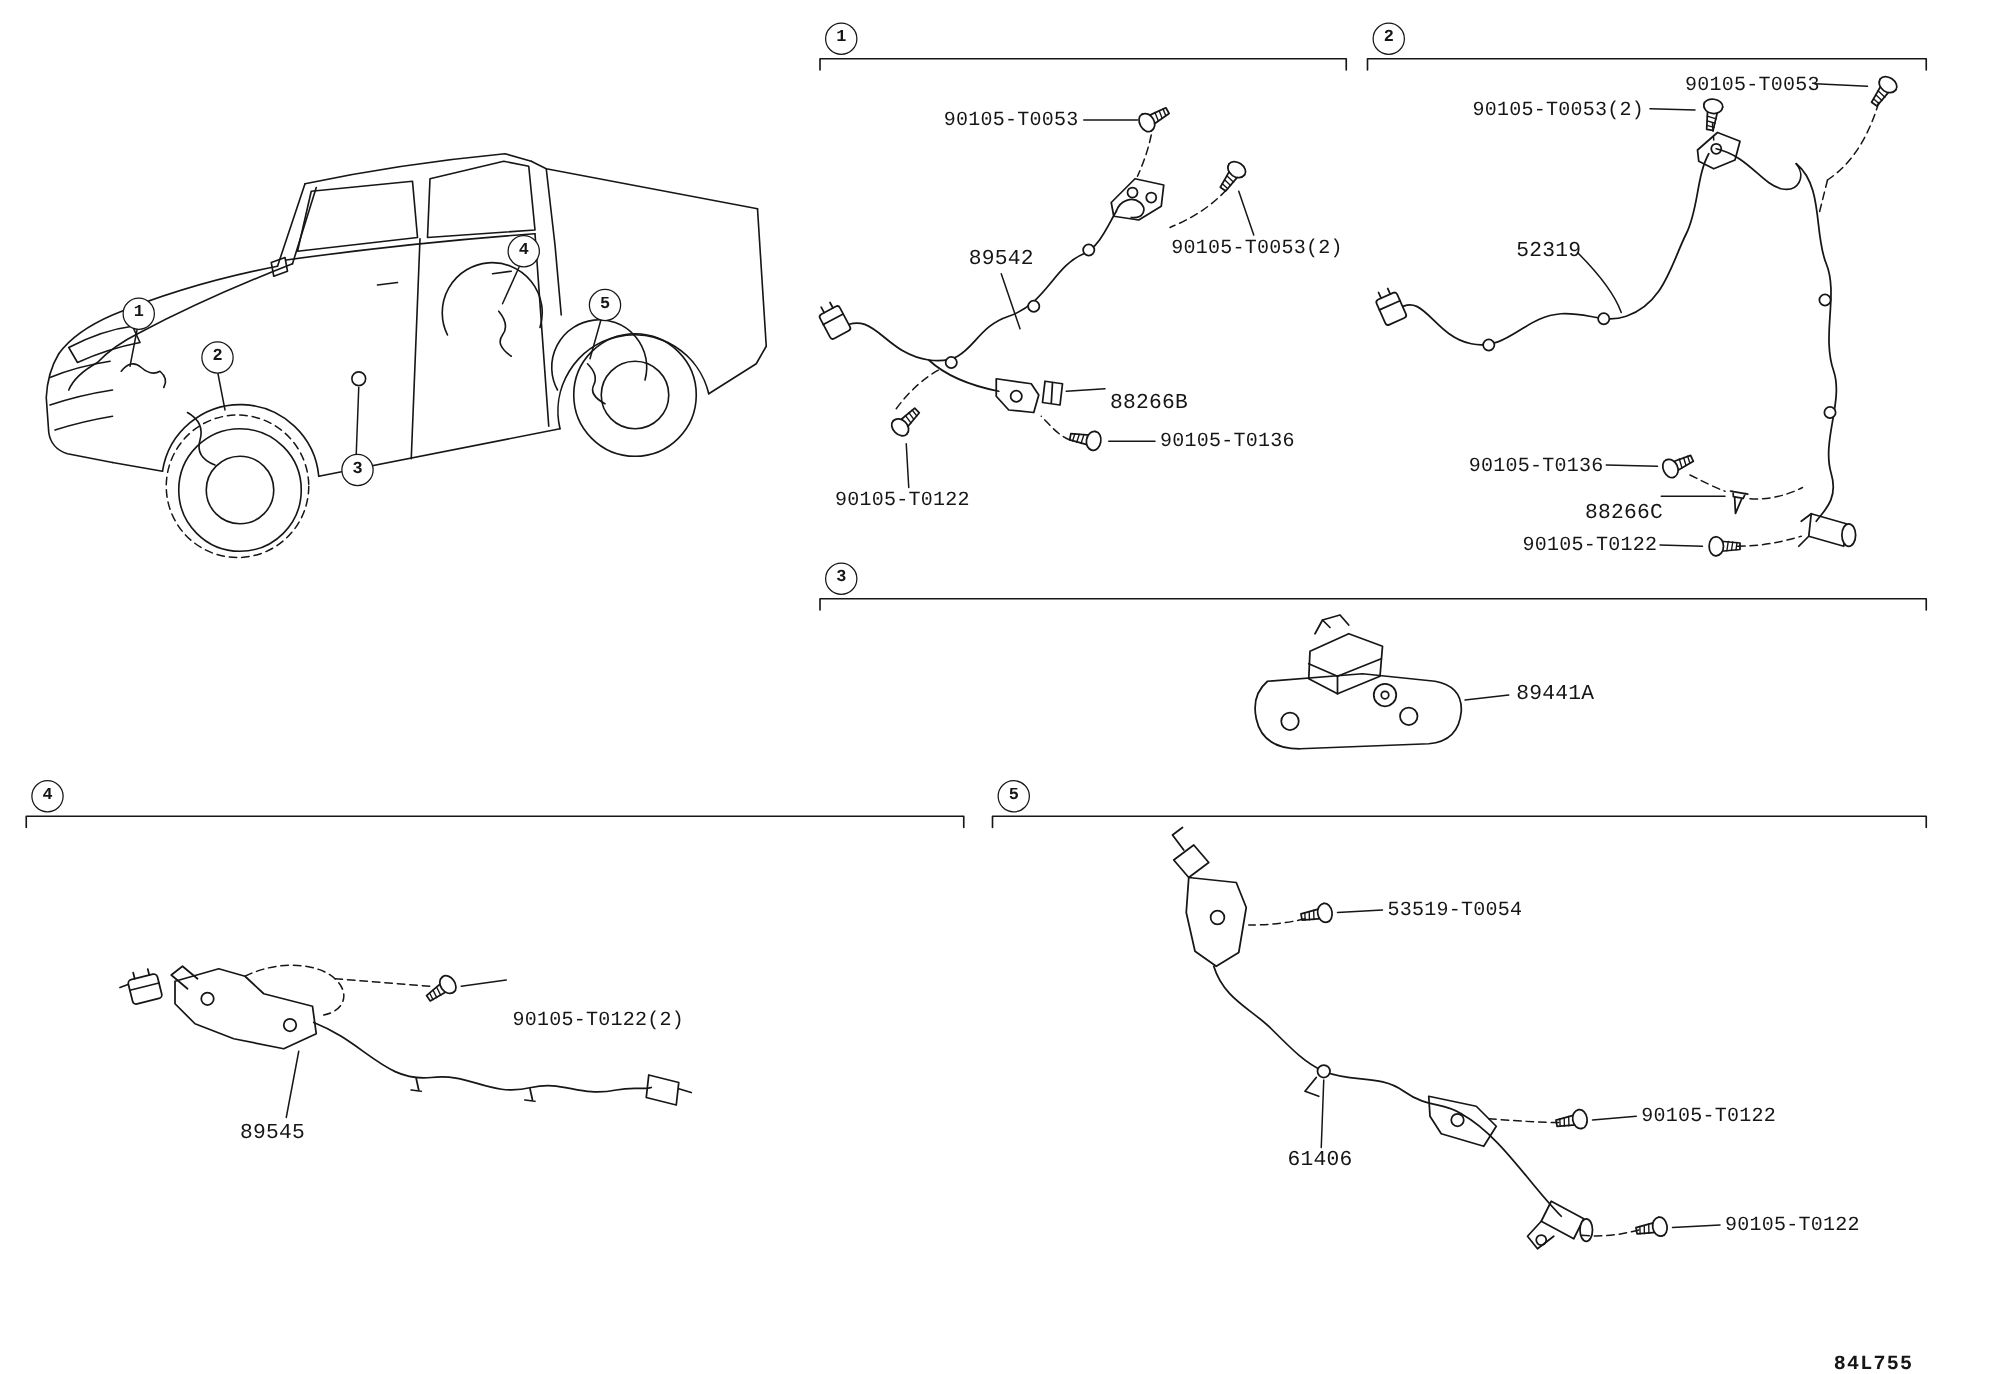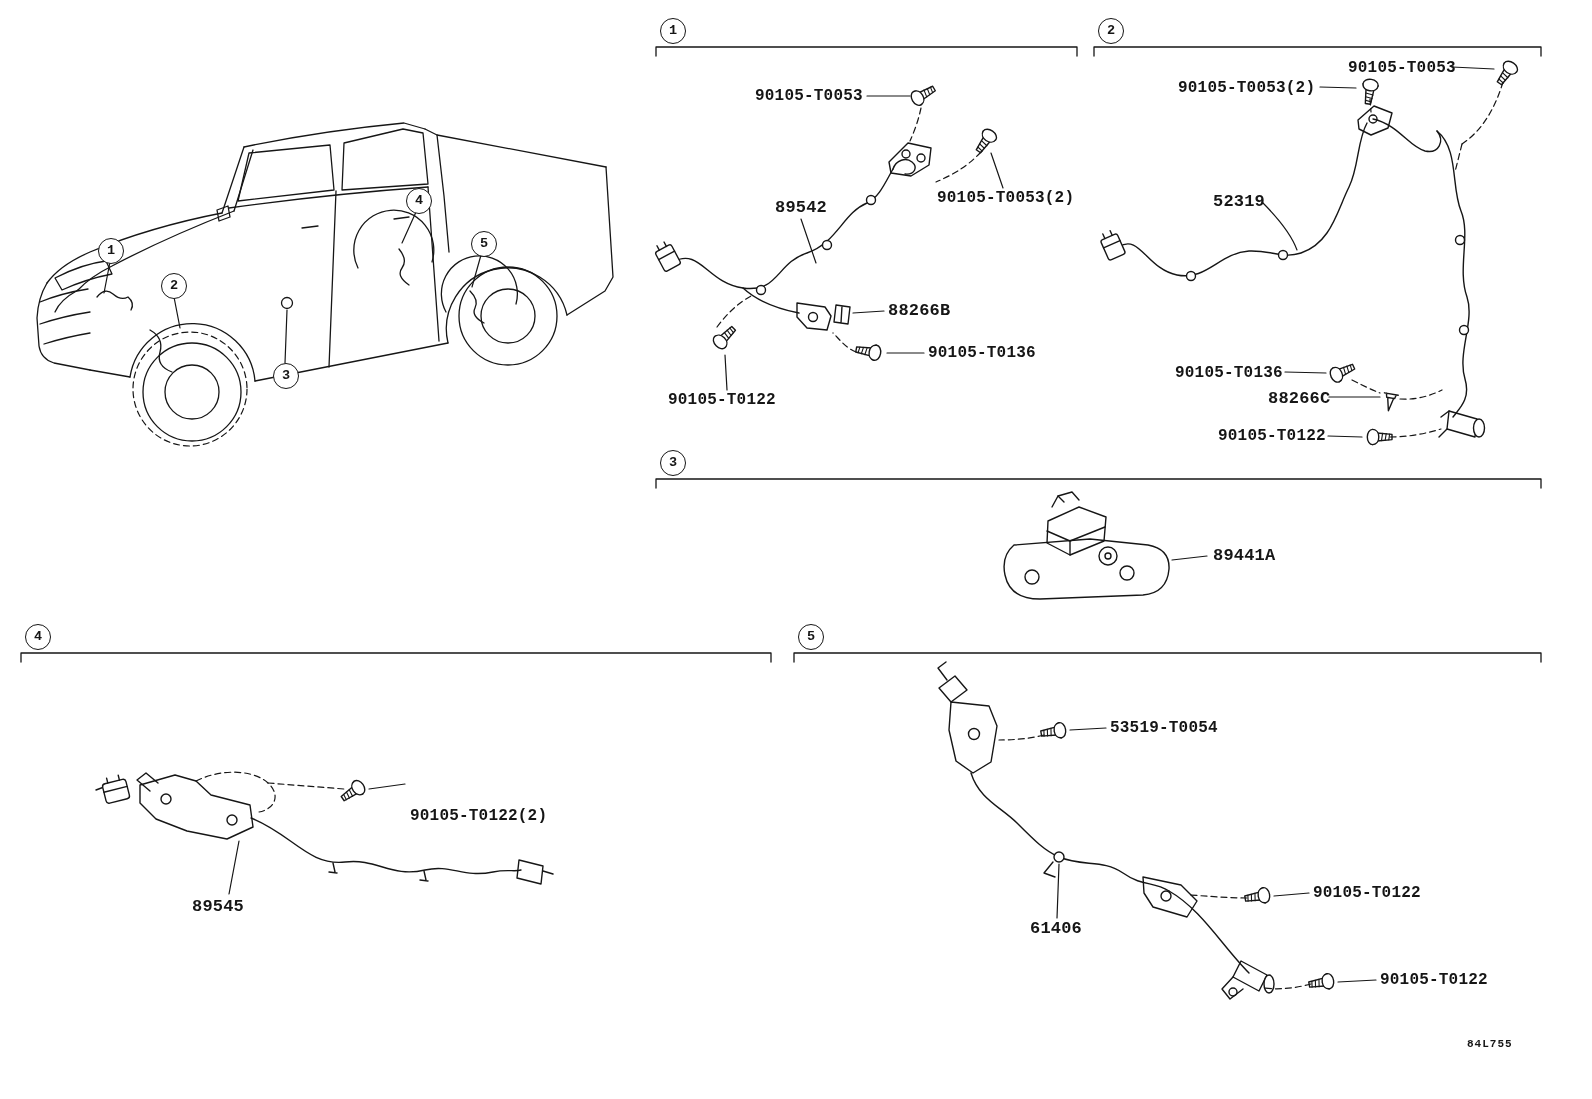--- a/index.html
+++ b/index.html
@@ -1,24 +1,24 @@
 <!DOCTYPE html>
 <html><head>
 <meta charset="utf-8">
 <style>
   html,body{margin:0;padding:0;background:#ffffff;}
   .stage{position:relative;width:1592px;height:1099px;background:#ffffff;
          font-family:"Liberation Mono","DejaVu Sans Mono",monospace;color:#161616;overflow:hidden;}
   svg.art{position:absolute;left:0;top:0;width:1592px;height:1099px;}
-  .lbl{position:absolute;font-size:16px;font-weight:700;letter-spacing:.2px;white-space:nowrap;line-height:17px;}
+  .lbl{position:absolute;font-size:16px;font-weight:400;letter-spacing:.2px;white-space:nowrap;line-height:17px;}
   .lbl-big{font-size:17px;}
   .callout{position:absolute;width:24px;height:24px;border:1.7px solid #161616;border-radius:50%;
            background:#fff;display:flex;align-items:center;justify-content:center;
            font-size:13.5px;font-weight:600;line-height:1;}
-  .code{position:absolute;font-size:11px;font-weight:600;letter-spacing:1px;}
+  .code{position:absolute;font-size:16px;font-weight:600;letter-spacing:1px;margin-top:44px;}
   .dash{stroke-dasharray:6 4;stroke-width:1.2;}
   .ldr{stroke-width:1.2;}
 </style>
 </head>
 <body>
 
 <div class="stage">
 
   <svg class="art" viewBox="0 0 1592 1099" stroke="#161616" fill="none" stroke-width="1.4" stroke-linecap="round" stroke-linejoin="round">
 
@@ -231,29 +231,29 @@
 
   <div class="callout" style="left:660px;top:18px">1</div>
   <div class="callout" style="left:1098px;top:18px">2</div>
   <div class="callout" style="left:660px;top:450px">3</div>
   <div class="callout" style="left:25px;top:624px">4</div>
   <div class="callout" style="left:798px;top:624px">5</div>
 
   <div class="lbl" style="left:755px;top:88px">90105-T0053</div>
   <div class="lbl" style="left:937px;top:190px">90105-T0053(2)</div>
   <div class="lbl lbl-big" style="left:775px;top:199px">89542</div>
-  <div class="lbl lbl-big" style="left:888px;top:302px">88266B</div>
+  <div class="lbl lbl-big" style="left:888px;top:314px">88266B</div>
   <div class="lbl" style="left:928px;top:345px">90105-T0136</div>
   <div class="lbl" style="left:668px;top:392px">90105-T0122</div>
 
   <div class="lbl" style="left:1348px;top:60px">90105-T0053</div>
   <div class="lbl" style="left:1178px;top:80px">90105-T0053(2)</div>
   <div class="lbl lbl-big" style="left:1213px;top:193px">52319</div>
   <div class="lbl" style="left:1175px;top:365px">90105-T0136</div>
-  <div class="lbl lbl-big" style="left:1268px;top:390px">88266C</div>
+  <div class="lbl lbl-big" style="left:1268px;top:402px">88266C</div>
   <div class="lbl" style="left:1218px;top:428px">90105-T0122</div>
 
   <div class="lbl lbl-big" style="left:1213px;top:547px">89441A</div>
 
   <div class="lbl" style="left:410px;top:808px">90105-T0122(2)</div>
   <div class="lbl lbl-big" style="left:192px;top:898px">89545</div>
 
   <div class="lbl" style="left:1110px;top:720px">53519-T0054</div>
   <div class="lbl" style="left:1313px;top:885px">90105-T0122</div>
   <div class="lbl lbl-big" style="left:1030px;top:920px">61406</div>

